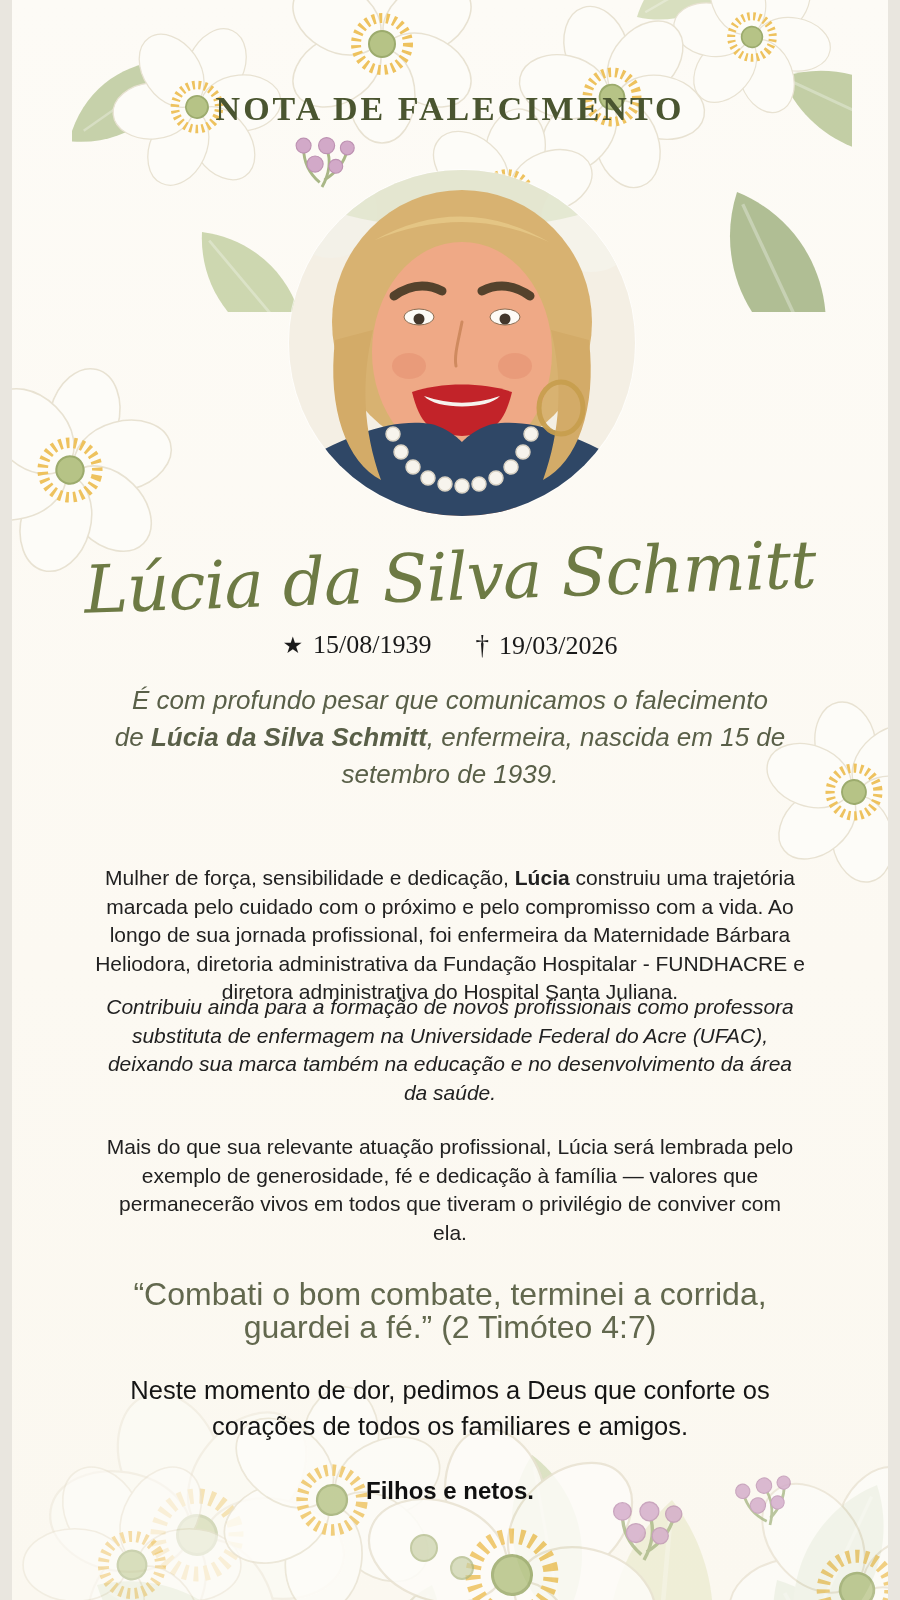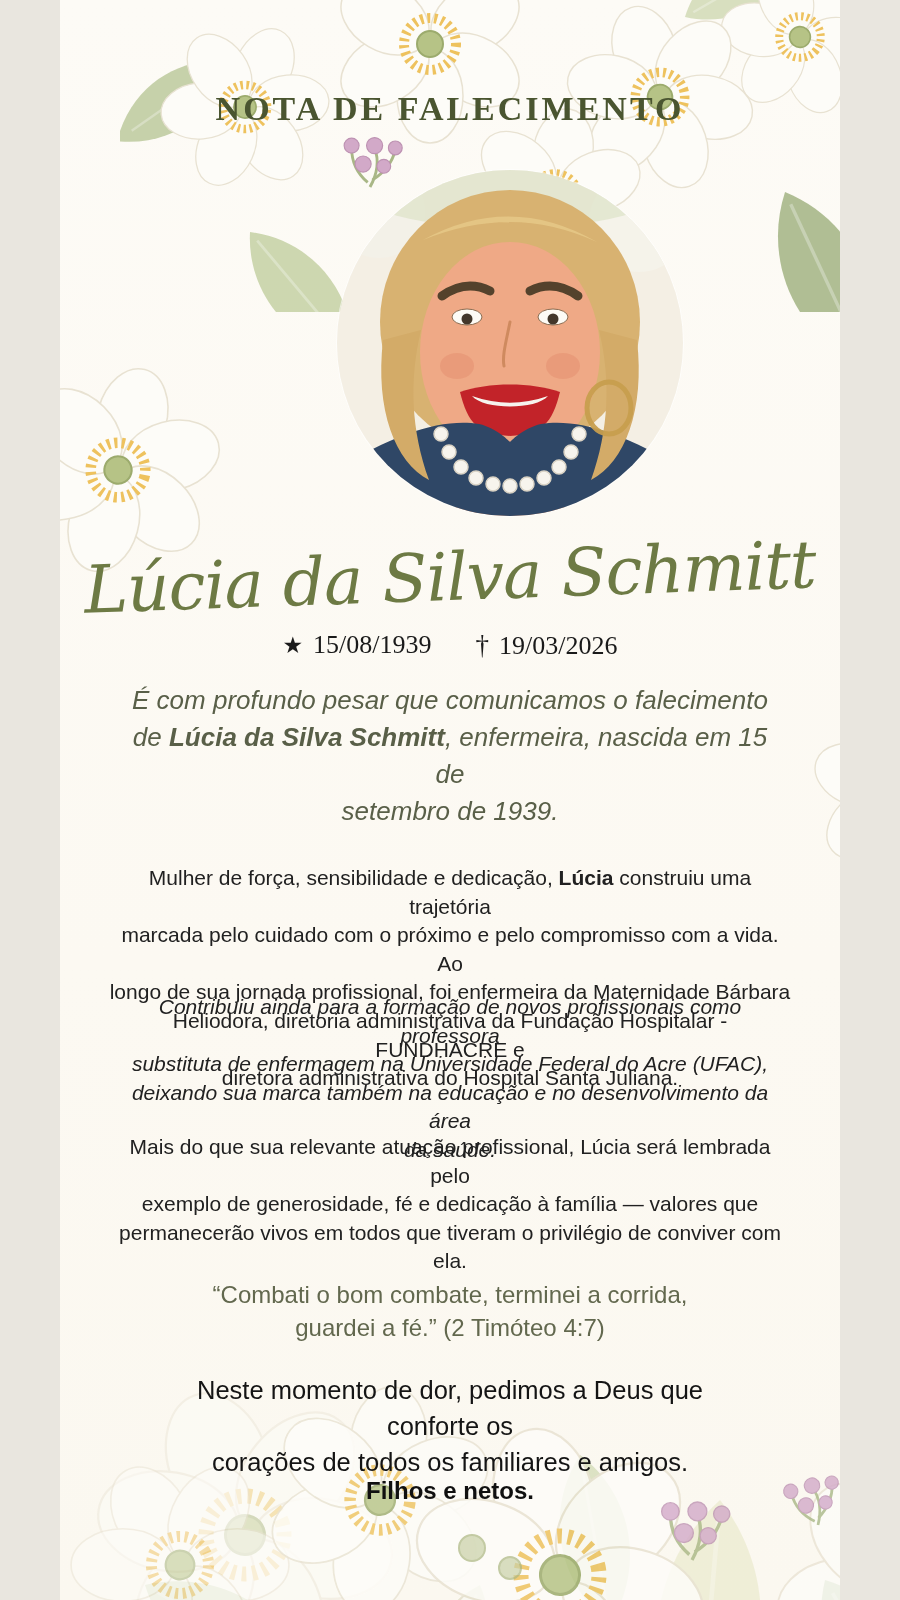--- a/index.html
+++ b/index.html
@@ -1,18 +1,18 @@
 <!DOCTYPE html>
 <html><head>
 <meta charset="utf-8">
 <style>
   html,body{margin:0;padding:0;}
   body{background:#e9e6df;font-family:"Liberation Sans",sans-serif;}
   .canvas{
-    position:relative;width:780px;height:1600px;margin:0 auto;
+    position:relative;width:876px;height:1600px;margin:0 auto;
     background:linear-gradient(180deg,#fdfbf6 0%,#fcf9f2 60%,#fbf8f0 100%);
     overflow:hidden;
   }
   .deco{position:absolute;pointer-events:none;}
   .z-deco{z-index:10;}
 
   .page-title{
     position:absolute;top:90px;left:0;width:100%;text-align:center;
     font-family:"Liberation Serif",serif;font-weight:700;
     font-size:34px;letter-spacing:3px;color:#4a5530;z-index:30;
@@ -41,21 +41,21 @@
   .p-intro{
     top:682px;left:70px;right:70px;
     font-size:26px;line-height:37px;color:#595f48;font-style:italic;
   }
   .p-body{left:48px;right:48px;font-size:21px;line-height:28.6px;color:#212121;}
   .p-bio1{top:864px;}
   .p-bio2{top:993px;font-style:italic;}
   .p-bio3{top:1133px;}
   .p-quote{
     top:1278px;left:110px;right:110px;
-    font-size:24px;line-height:33px;color:#62684e;
+    font-size:32px;line-height:33px;color:#62684e;
   }
   .p-condolence{
     top:1372px;left:90px;right:90px;
     font-size:25.5px;line-height:36px;color:#141414;
   }
   .p-signature{
     top:1470px;left:90px;right:90px;
     font-size:24px;font-weight:700;color:#101010;margin-top:7px;
   }
   b{font-weight:700;}

